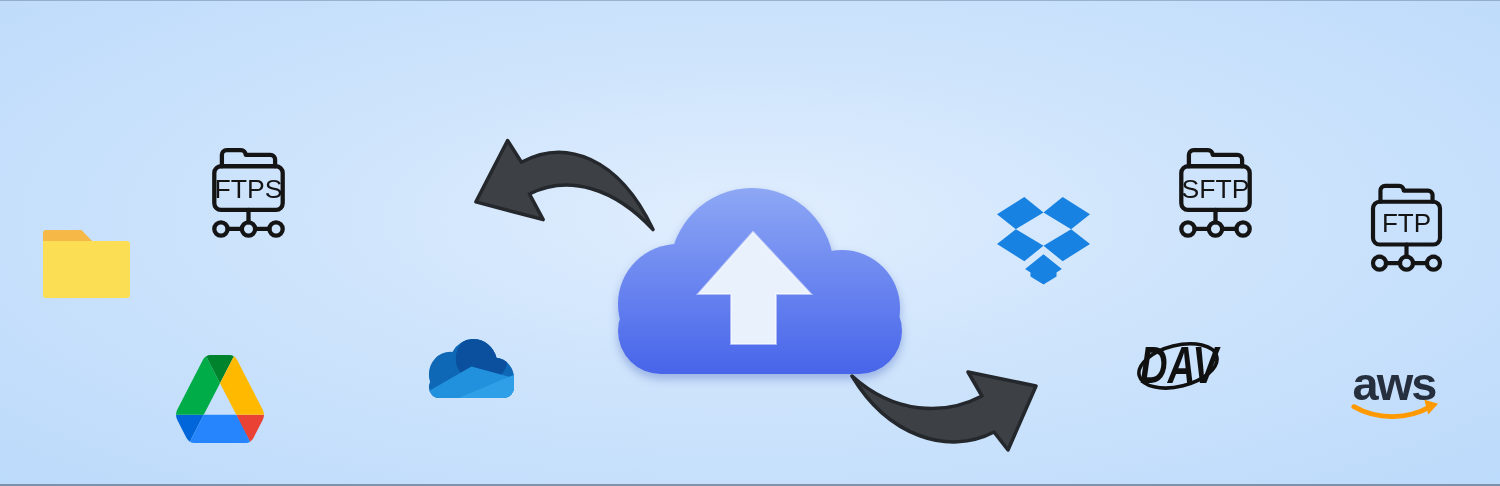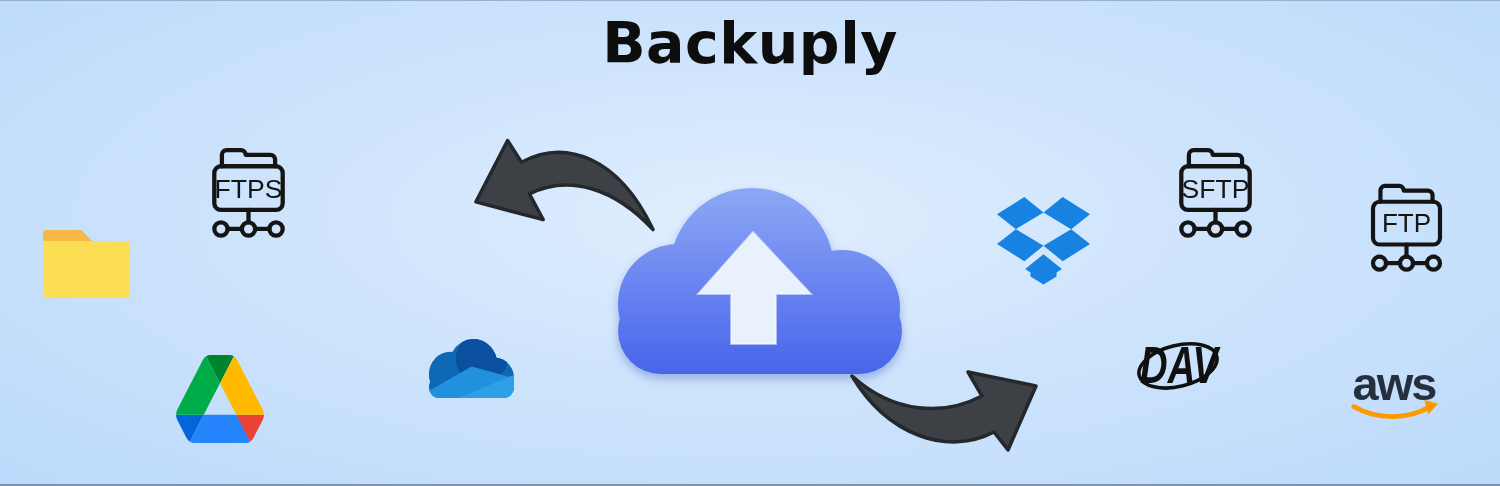--- a/index.html
+++ b/index.html
@@ -27,21 +27,20 @@
   .folder .fbody{position:absolute;left:0;top:11px;width:87px;height:57px;background:#fcde55;border-radius:0 3px 3px 3px;}
   
   .cloudsvg{filter:drop-shadow(0 5px 5px rgba(70,100,190,.40));}
   svg text{font-family:"Liberation Sans",sans-serif;}
 </style>
 </head>
 <body>
 
 <div class="banner">
 
-  <div class="title">Backuply</div>
 
   <div class="abs folder">
     <div class="tab"></div>
     <div class="fbody"></div>
   </div>
 
   <svg class="abs" style="left:201px;top:133px;" width="95" height="114" viewBox="0 0 100 110">
     <g fill="none" stroke="#141414" stroke-width="4.5" stroke-linejoin="round" stroke-linecap="round">
       <path d="M22 30 V18 a5 5 0 0 1 5-5 h15 a5 5 0 0 1 5 5 v0 h26 a5 5 0 0 1 5 5 v7"></path>
       <rect x="14" y="30" width="72" height="46" rx="7"></rect>

